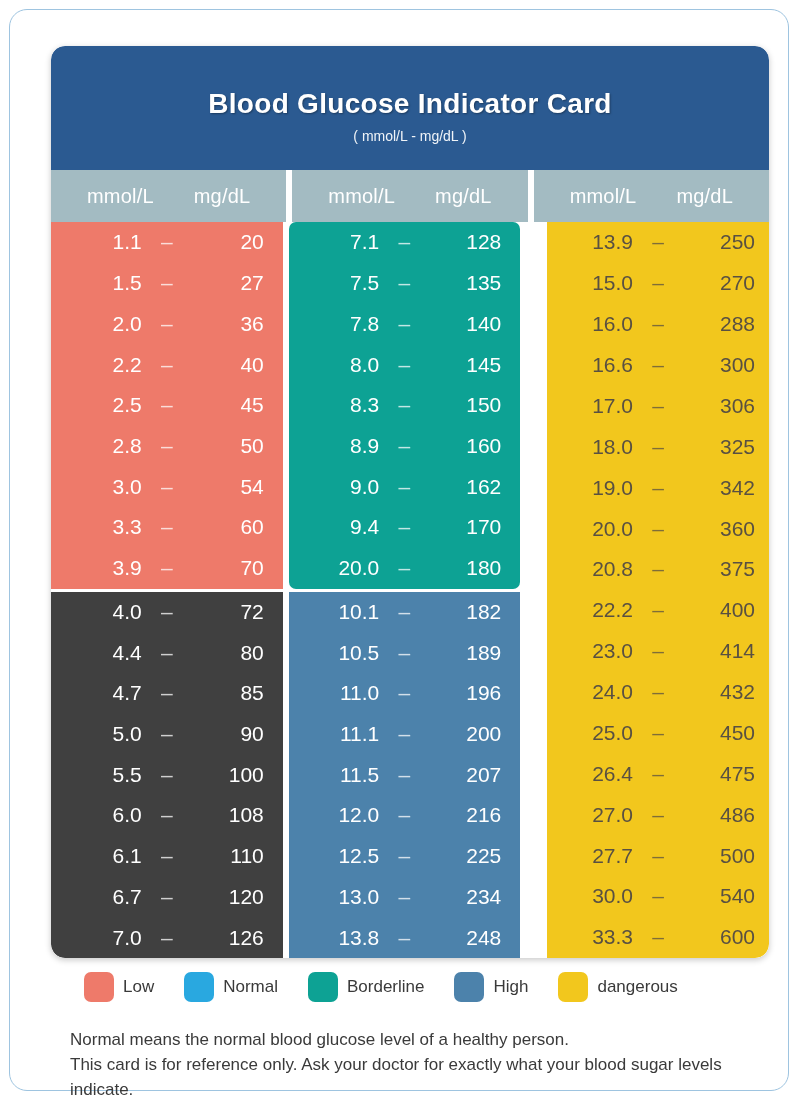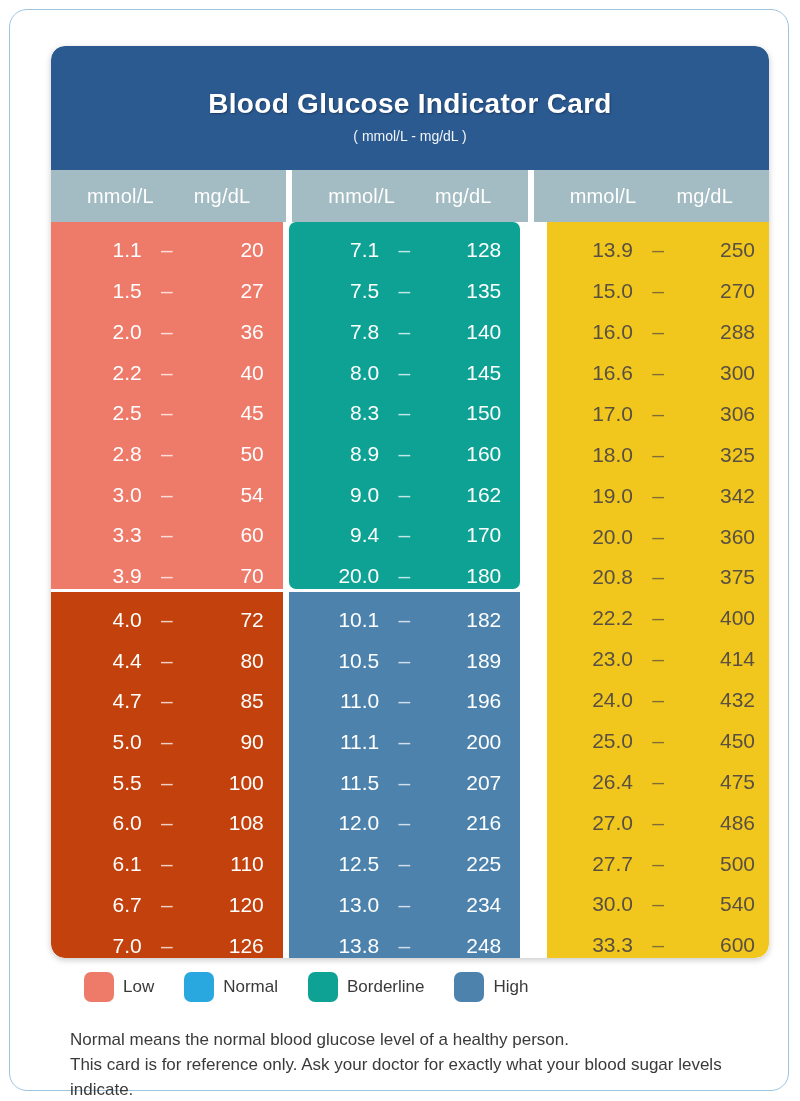--- a/index.html
+++ b/index.html
@@ -101,28 +101,28 @@
   .column + .column { margin-left: 6px; }
 
   .band {
     display: flex;
     flex-direction: column;
     justify-content: space-around;
   }
   .band + .band { margin-top: 3px; }
 
   .band.low        { background: #ee7a6a; }
-  .band.normal     { background: #c2410c; }
+  .band.normal     { background: #404040; }
   .band.borderline { background: #0da294; border-radius: 7px; }
   .band.high       { background: #4c82ab; }
   .band.dangerous  { background: #f2c71d; }
 
   .row {
     display: flex;
-    align-items: flex-end;
+    align-items: center;
     justify-content: center;
     height: 40px;
     font-size: 21px;
     color: #ffffff;
   }
   .band.dangerous .row { color: #595042; }
 
   .cell-mmol {
     width: 86px;
     text-align: right;
@@ -509,20 +509,24 @@
         <span class="legend-label">Normal</span>
       </div>
       <div class="legend-item">
         <span class="swatch" style="background: rgb(13, 162, 148);"></span>
         <span class="legend-label">Borderline</span>
       </div>
       <div class="legend-item">
         <span class="swatch" style="background: rgb(76, 130, 171);"></span>
         <span class="legend-label">High</span>
       </div>
+      <div class="legend-item">
+        <span class="swatch" style="background: rgb(242, 199, 29);"></span>
+        <span class="legend-label">dangerous</span>
+      </div>
     </div>
 
   <div class="footer-note">
     <span class="footer-line">Normal means the normal blood glucose level of a healthy person.</span>
     <span class="footer-line">This card is for reference only. Ask your doctor for exactly what your blood sugar levels indicate.</span>
   </div>
 
 </div>
 
 </body></html>

